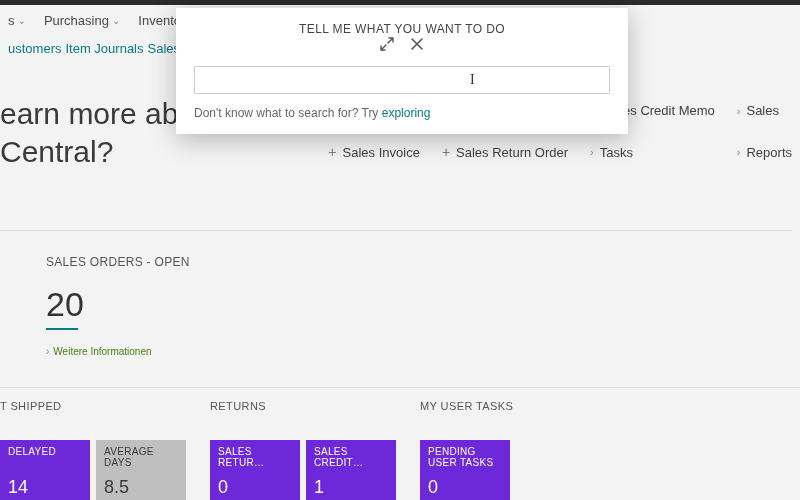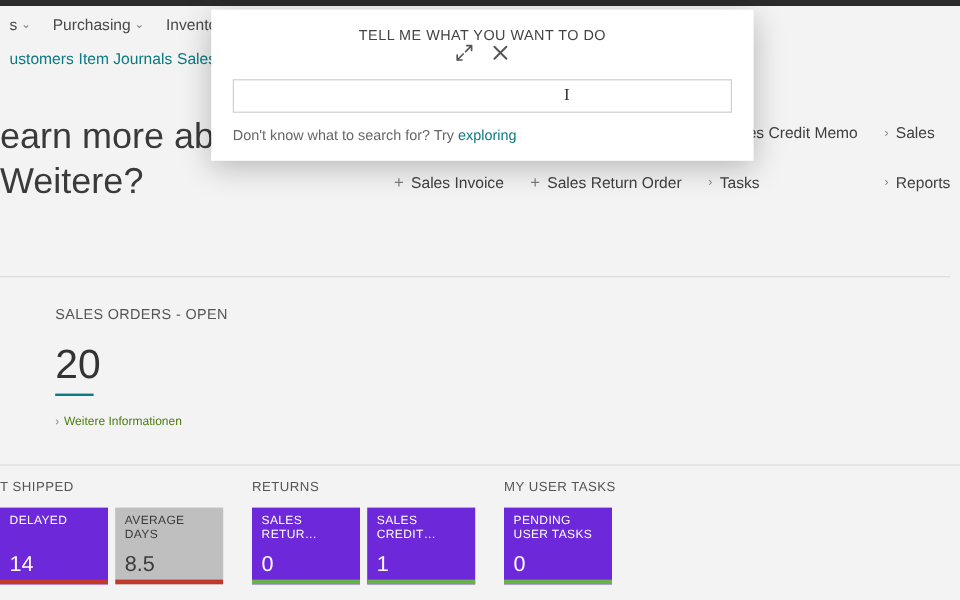--- a/index.html
+++ b/index.html
@@ -18,21 +18,21 @@
   .caret { color: #8a8a8a; font-size: 11px; }
   .divider { border-top: 1px solid #ddd; margin: 60px 8px 0 0; }
   .kpi-row { padding: 24px 0 0 46px; }
   .kpi-label { font-size: 12px; color: #555; letter-spacing: .3px; }
   .kpi-value { font-size: 34px; font-weight: 300; color: #333; margin-top: 16px; }
   .kpi-underline { width: 32px; height: 2px; background: #0b7a82; margin-top: 4px; }
   .kpi-link { margin-top: 16px; font-size: 10px; color: #4d7c0f; cursor: pointer; }
   .kpi-link::before { content: "›"; margin-right: 4px; color: #888; }
   .groups { display: flex; gap: 24px; margin-top: 30px; padding-left: 0; border-top: 1px solid #ddd; padding-top: 12px; }
   .group { }
-  .group-title { font-size: 11px; color: #555; letter-spacing: .4px; margin-bottom: 11px; }
+  .group-title { font-size: 11px; color: #555; letter-spacing: .4px; margin-bottom: 28px; }
   .tiles { display: flex; gap: 6px; }
   .tile { width: 90px; height: 64px; background: #6d28d9; color: #fff; padding: 6px 8px; position: relative; overflow: hidden; }
   .tile.lt { background: #bfbfbf; color: #3a3a3a; }
   .tile-title { font-size: 10px; letter-spacing: .3px; line-height: 1.1; height: 22px; overflow: hidden; }
   .tile-val { font-size: 18px; font-weight: 300; position: absolute; bottom: 6px; left: 8px; }
   .tile-bar { position: absolute; bottom: 0; left: 0; right: 0; height: 4px; }
   .tile-bar.green { background: #6ab04c; }
   .tile-bar.red { background: #c0392b; }
   
   .modal { position: absolute; top: 8px; left: 176px; width: 452px; background: #fff; box-shadow: 0 6px 24px rgba(0,0,0,.25); padding: 14px 18px 14px 18px; }
@@ -69,21 +69,21 @@
 
 <div class="subnav">
   <a>ustomers</a>
   <a>Item Journals</a>
   <a>Sales J</a>
 </div>
 
 <div class="main">
   <div class="headline">
     <div>earn more about</div>
-    <div>Weitere?</div>
+    <div>Central?</div>
   </div>
   <div class="actions">
     <div class="action">
         <span class="plus">+</span>
         <span>Sales Quote</span>
       </div>
     <div class="action">
         <span class="plus">+</span>
         <span>Sales Order</span>
       </div>

